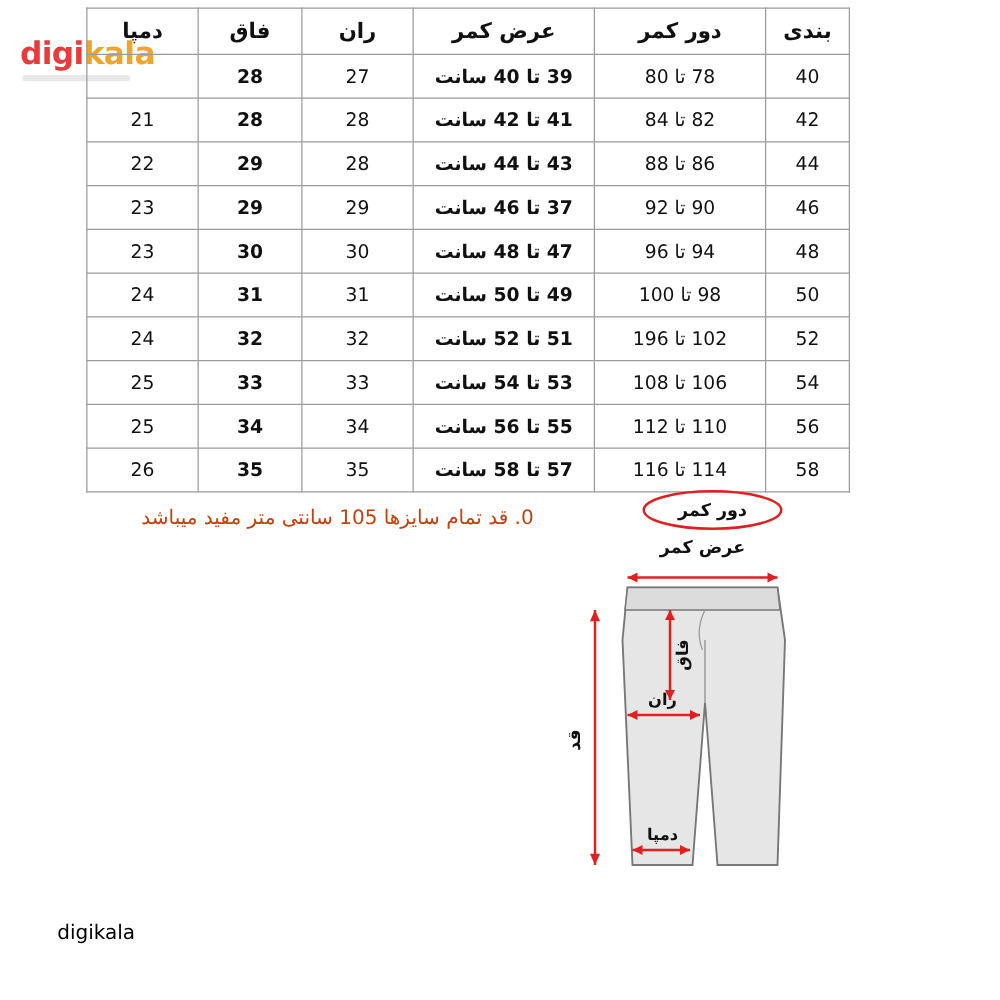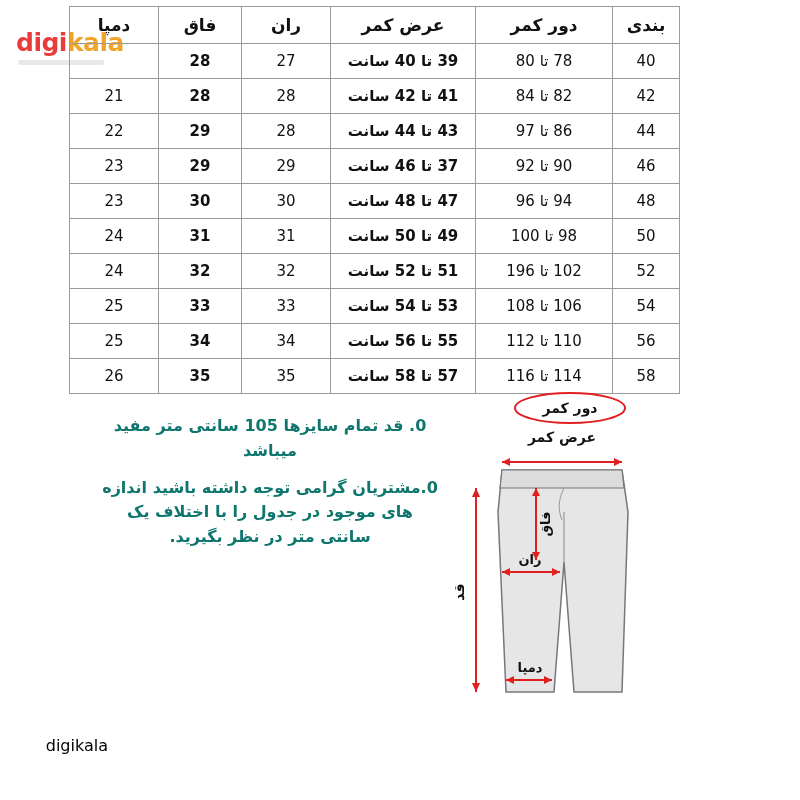--- a/index.html
+++ b/index.html
@@ -108,24 +108,23 @@
   .notes {
     width: 340px;
     direction: rtl;
     text-align: center;
     padding-top: 10px;
     box-sizing: border-box;
   }
   .notes .note {
     font-size: 16px;
     line-height: 1.55;
-    color: #0f766e;
+    color: #c2410c;
     margin-bottom: 6px;
-    font-weight: bold;
-    margin-top: 12px;
+    font-weight: normal;
   }
   .notes .note.big { font-size: 17px; }
 
   .diagram {
     width: 240px;
     position: relative;
   }
 
   .diagram svg { display: block; }
 </style>
@@ -164,21 +163,21 @@
         <tr>
           <td class="col-size">42</td>
           <td class="col-waist">82 تا 84</td>
           <td class="col-wwidth">41 تا 42 سانت</td>
           <td class="col-thigh">28</td>
           <td class="col-rise">28</td>
           <td class="col-hem">21</td>
         </tr>
         <tr>
           <td class="col-size">44</td>
-          <td class="col-waist">86 تا 97</td>
+          <td class="col-waist">86 تا 88</td>
           <td class="col-wwidth">43 تا 44 سانت</td>
           <td class="col-thigh">28</td>
           <td class="col-rise">29</td>
           <td class="col-hem">22</td>
         </tr>
         <tr>
           <td class="col-size">46</td>
           <td class="col-waist">90 تا 92</td>
           <td class="col-wwidth">37 تا 46 سانت</td>
           <td class="col-thigh">29</td>
@@ -234,21 +233,20 @@
           <td class="col-hem">26</td>
         </tr>
       </tbody>
   </table>
 </div>
 
 <div class="lower">
 
   <div class="notes" id="notes-list">
       <div class="note">0. قد تمام سایزها 105 سانتی متر مفید میباشد</div>
-      <div class="note">0.مشتریان گرامی توجه داشته باشید اندازه های موجود در جدول را با اختلاف یک سانتی متر در نظر بگیرید.</div>
     </div>
 
   <div class="diagram">
     <svg width="240" height="320" viewBox="0 0 240 320">
 
       <ellipse cx="130" cy="16" rx="55" ry="15" fill="none" stroke="#e02020" stroke-width="2"></ellipse>
 
       <path d="M62,78 L182,78 L188,120 L182,300 L134,300 L124,170 L114,300 L66,300 L58,120 Z" fill="#e6e6e6" stroke="#777" stroke-width="1.5"></path>
 
       <path d="M62,78 L182,78 L184,96 L60,96 Z" fill="#dcdcdc" stroke="#777" stroke-width="1.2"></path>

